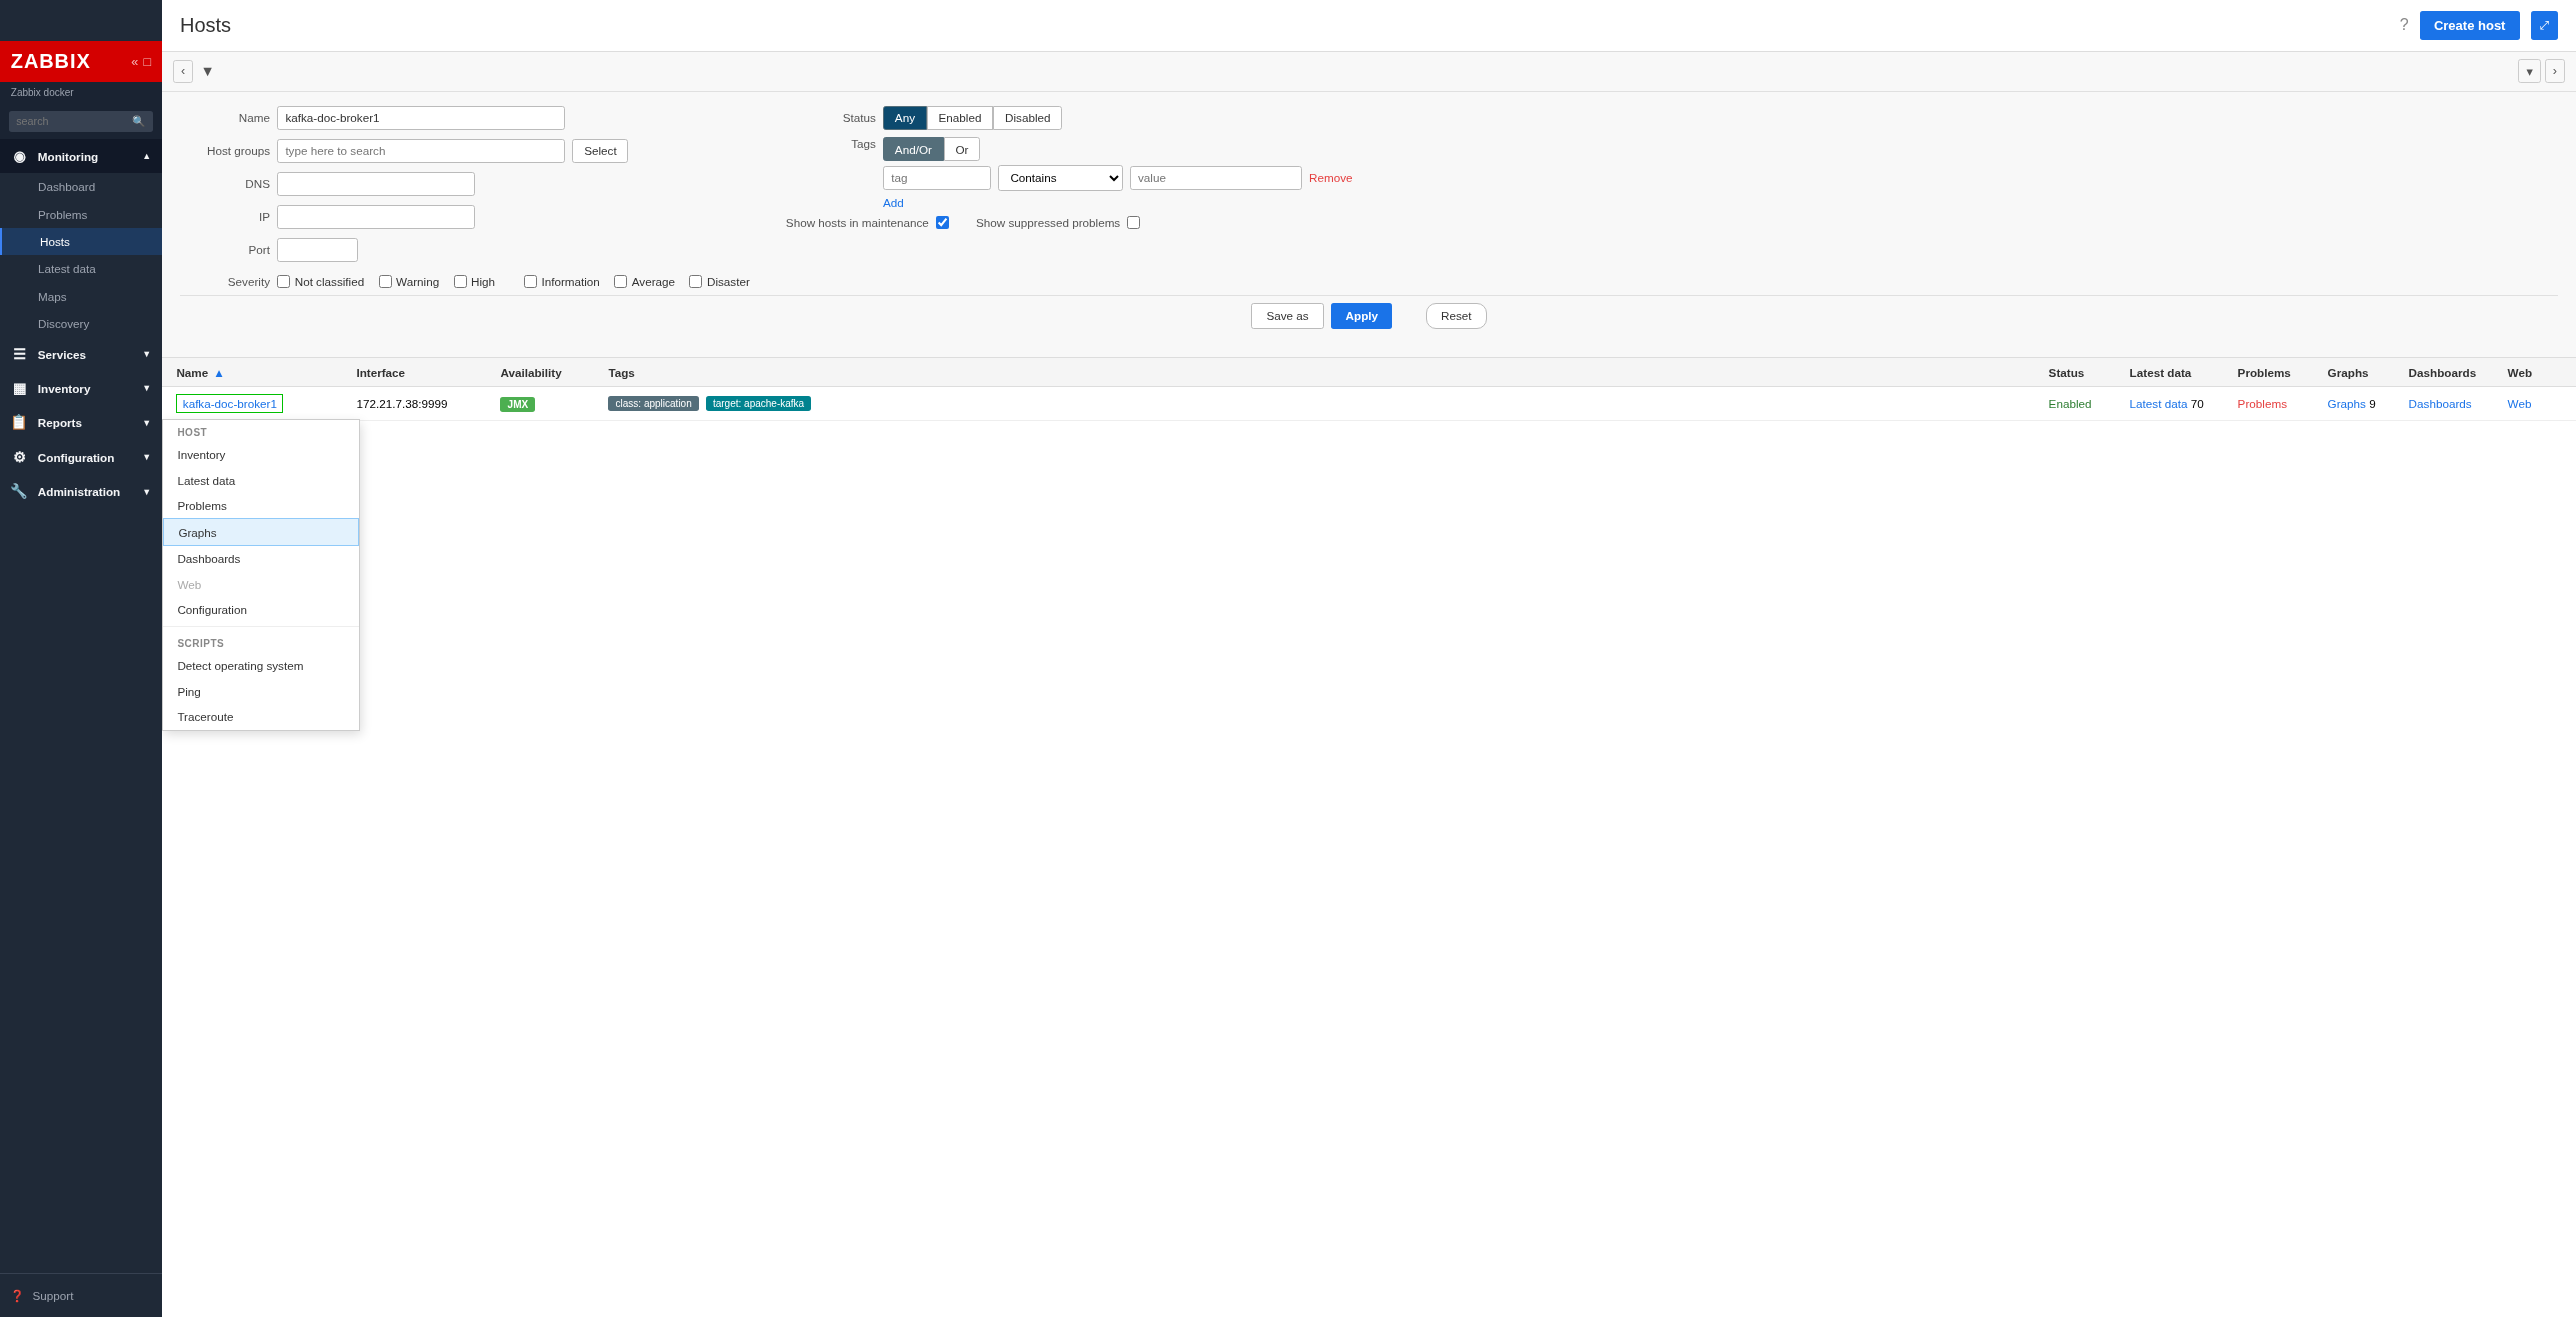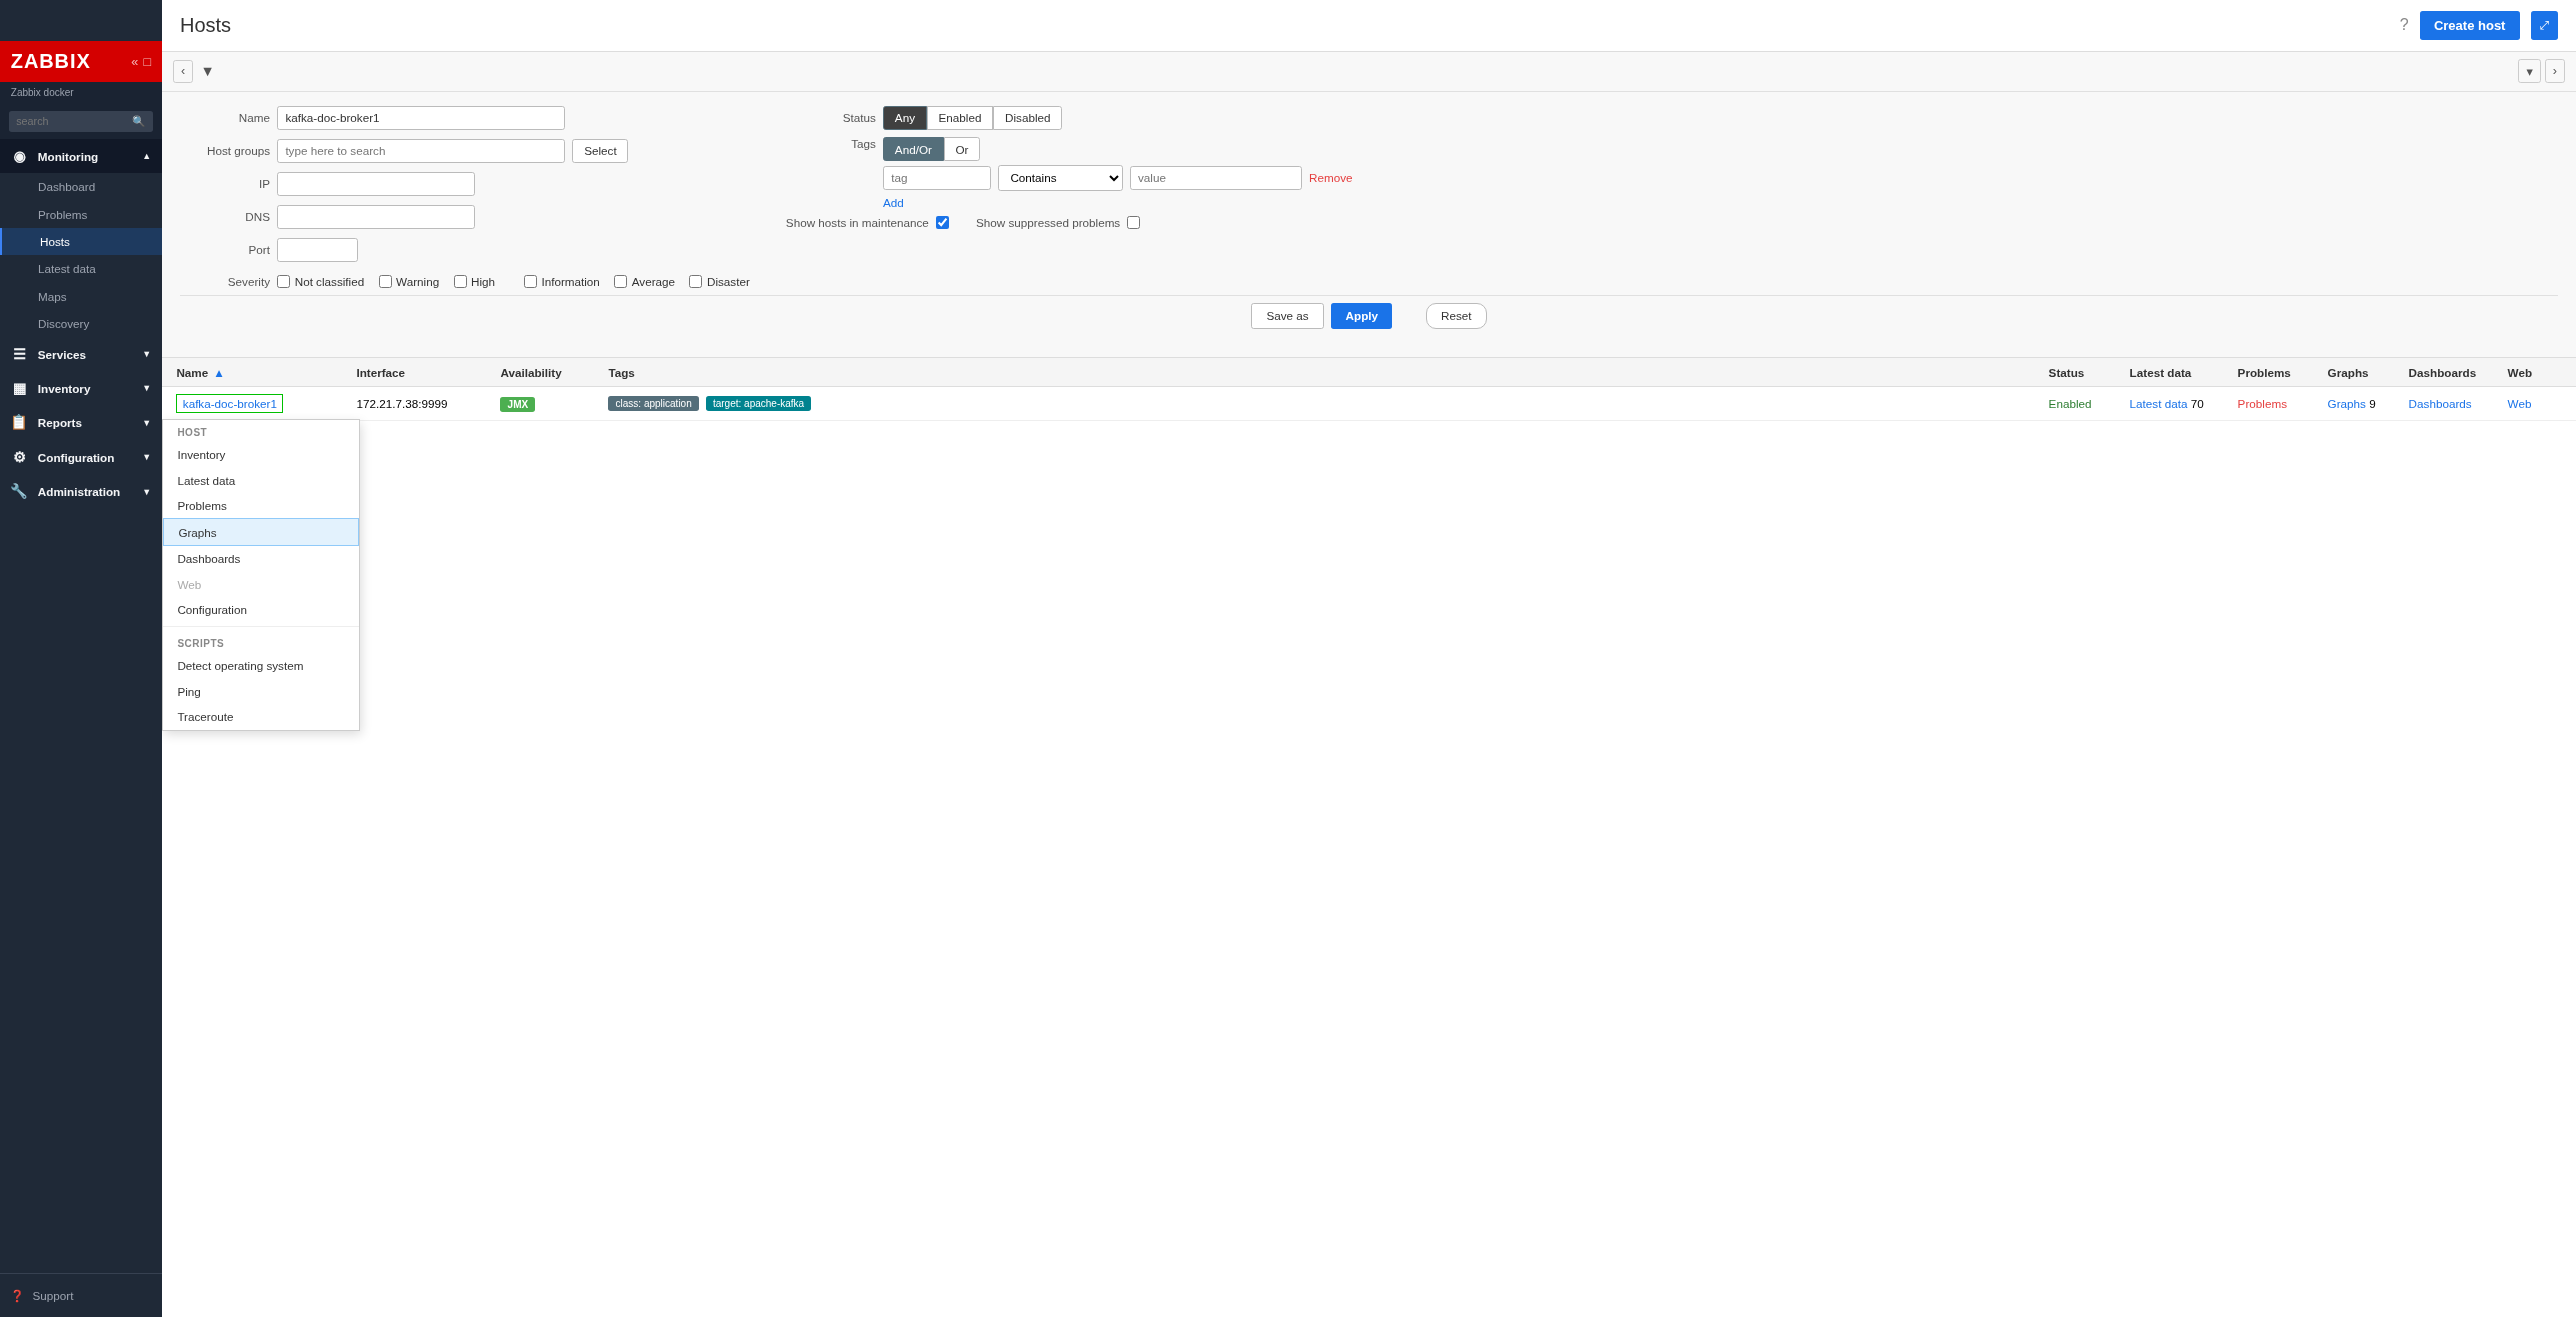--- a/index.html
+++ b/index.html
@@ -237,21 +237,21 @@
     .status-btn {
       border: 0.9px solid #bbb;
       padding: 4.5px 10.8px;
       cursor: pointer;
       font-size: 11.7px;
       background: white;
       color: #333;
     }
     .status-btn:first-child { border-radius: 2.7px 0 0 2.7px; }
     .status-btn:last-child { border-radius: 0 2.7px 2.7px 0; }
-    .status-btn.active { background: #404040; color: white; border-color: #546e7a; }
+    .status-btn.active { background: #0c4a6e; color: white; border-color: #546e7a; }
     .tags-group {
       display: flex;
       align-items: center;
       gap: 0;
     }
     .tags-btn {
       border: 0.9px solid #bbb;
       padding: 4.5px 10.8px;
       cursor: pointer;
       font-size: 11.7px;
@@ -586,26 +586,26 @@
             <input class="filter-input filter-input-name" type="text" value="kafka-doc-broker1" style="">
           </div>
 
           <div class="filter-field">
             <span class="filter-label">Host groups</span>
             <input class="filter-input filter-input-search" type="text" placeholder="type here to search" style="">
             <button class="select-btn">Select</button>
           </div>
 
           <div class="filter-field">
+            <span class="filter-label">DNS</span>
+            <input class="filter-input filter-input-ip" type="text" style="">
+          </div>
+
+          <div class="filter-field">
             <span class="filter-label">IP</span>
-            <input class="filter-input filter-input-ip" type="text" style="">
-          </div>
-
-          <div class="filter-field">
-            <span class="filter-label">DNS</span>
             <input class="filter-input filter-input-ip" type="text" style="">
           </div>
 
           <div class="filter-field">
             <span class="filter-label">Port</span>
             <input class="filter-input filter-input-port" type="text" style="">
           </div>
 
           <div class="filter-field" style="align-items:flex-start;padding-top:3.6px;">
             <span class="filter-label">Severity</span>

